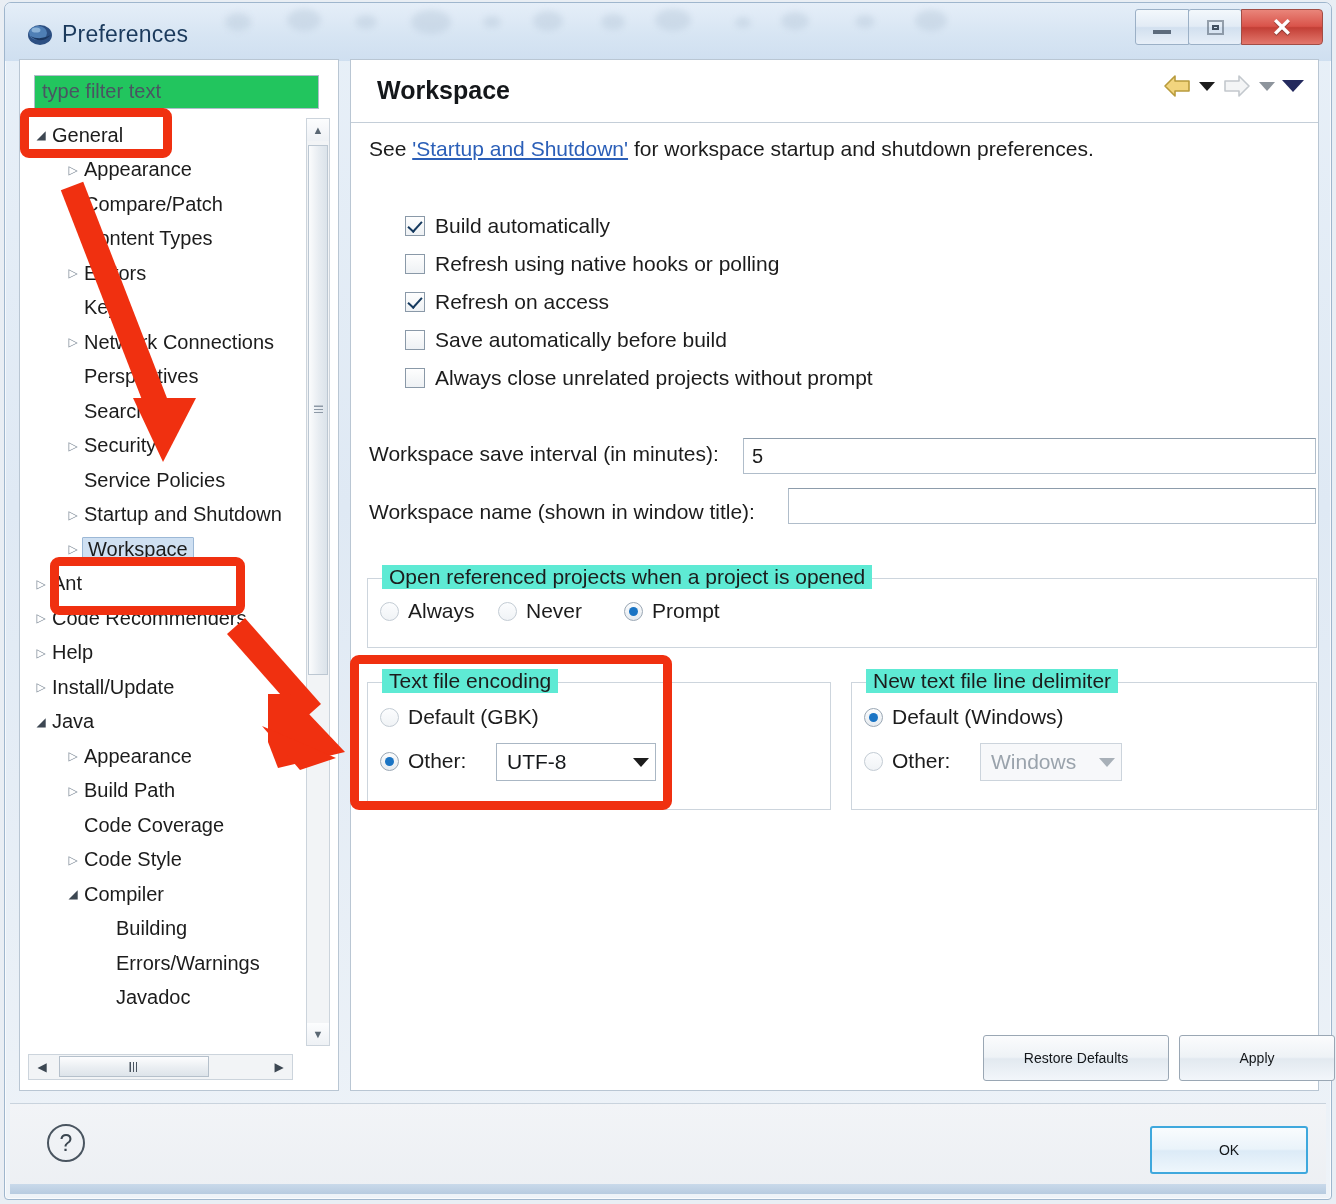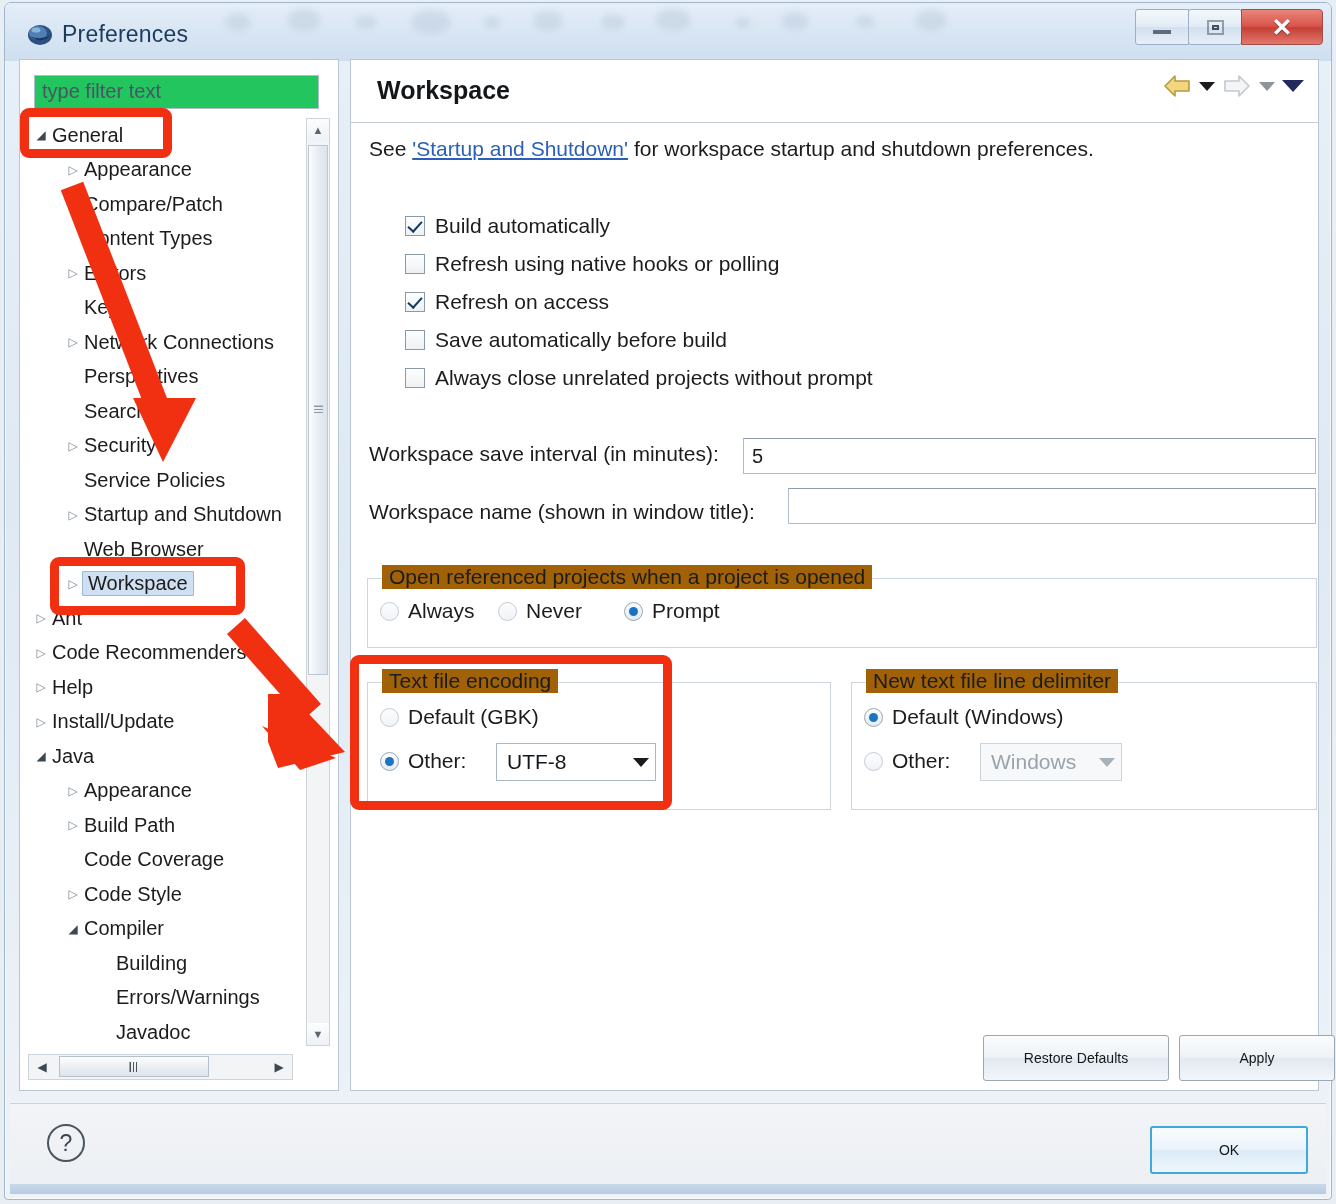--- a/index.html
+++ b/index.html
@@ -349,21 +349,21 @@
 
   
   .groupbox {
     position: absolute;
     border: 1px solid #cdd5dd;
     box-sizing: border-box;
   }
   .group-legend {
     position: absolute;
     top: -14px; left: 14px;
-    background: #a16207;
+    background: #5eead4;
     padding: 0 7px;
     font-size: 21px;
     color: #1c1c1c;
     white-space: nowrap;
   }
   .radio-row {
     position: absolute;
     display: flex;
     align-items: center;
     font-size: 21px;
@@ -569,24 +569,20 @@
               <span class="tree-label">Security</span>
             </div>
             <div class="tree-item ind1">
               <span class="tw none"></span>
               <span class="tree-label">Service Policies</span>
             </div>
             <div class="tree-item ind1">
               <span class="tw collapsed">▷</span>
               <span class="tree-label">Startup and Shutdown</span>
             </div>
-            <div class="tree-item ind1">
-              <span class="tw none"></span>
-              <span class="tree-label">Web Browser</span>
-            </div>
             <div class="tree-item ind1 selected">
               <span class="tw collapsed">▷</span>
               <span class="tree-label">Workspace</span>
             </div>
             <div class="tree-item ind0">
               <span class="tw collapsed">▷</span>
               <span class="tree-label">Ant</span>
             </div>
             <div class="tree-item ind0">
               <span class="tw collapsed">▷</span>

